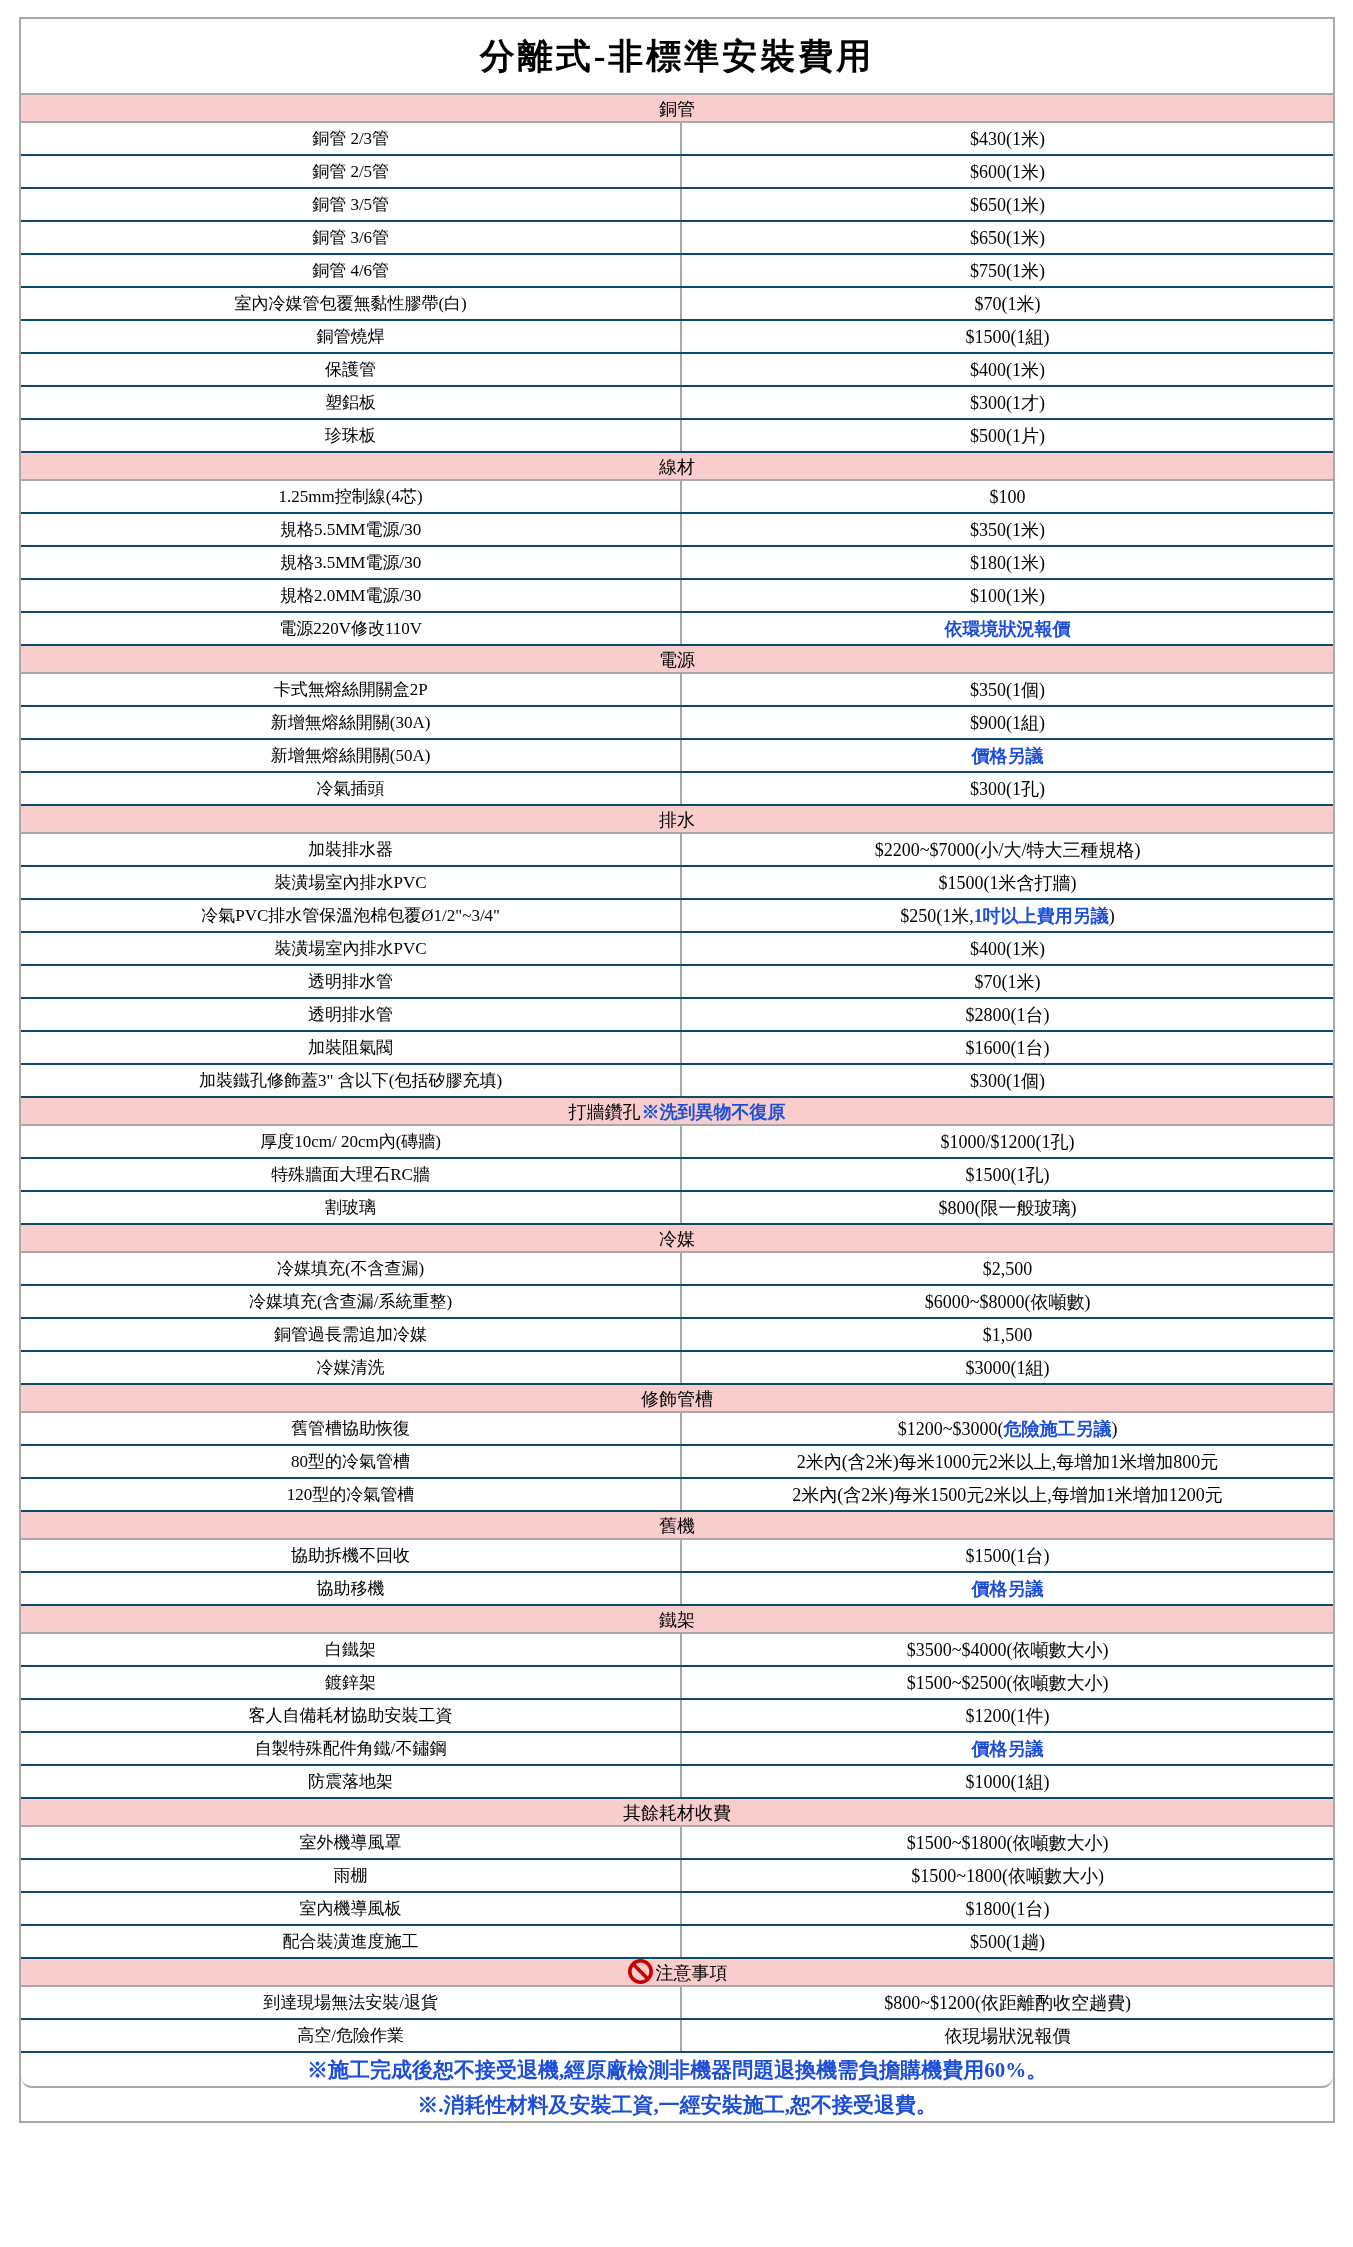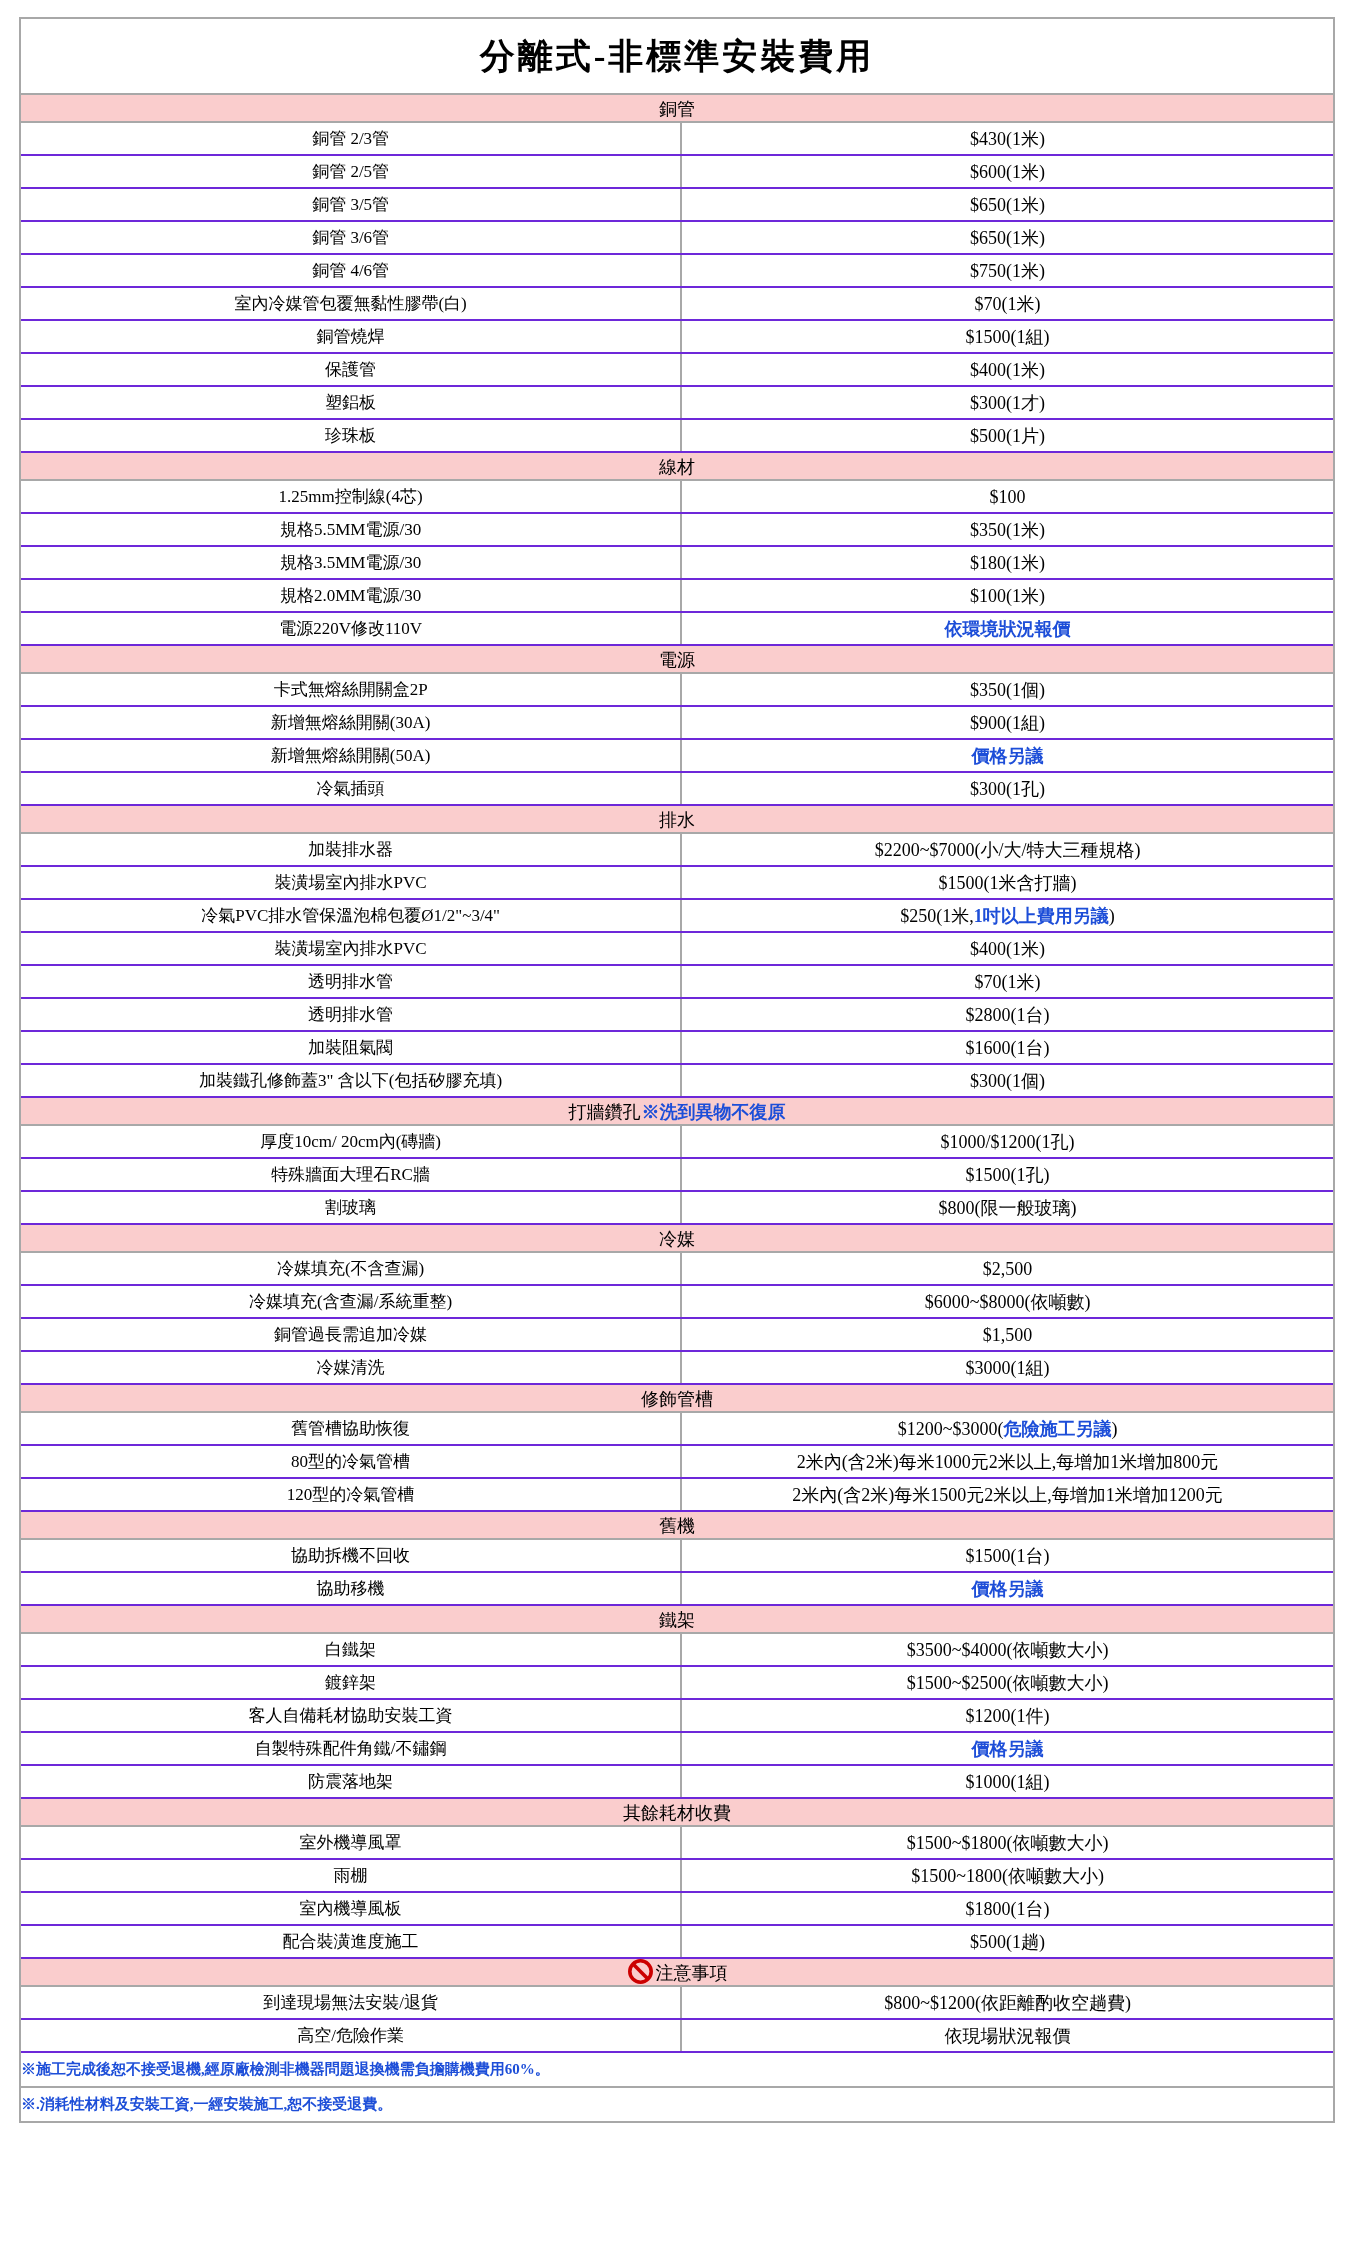--- a/index.html
+++ b/index.html
@@ -15,30 +15,30 @@
   .title-row{
     height:74px;display:flex;align-items:center;justify-content:center;
     font-size:35px;font-weight:bold;letter-spacing:3px;
     border-bottom:2px solid #a8a8a8;
   }
   .section-header{
     background:#facdcd;height:26px;display:flex;align-items:flex-end;justify-content:center;
     font-size:18px;border-bottom:2px solid #a8a8a8;gap:1px;
   }
   .trow{
-    display:flex;height:31px;border-bottom:2px solid #6d28d9;
+    display:flex;height:31px;border-bottom:2px solid #0c4a6e;
     font-size:18px;line-height:1;font-family:Liberation Serif, serif;
   }
   .cell{display:flex;align-items:center;justify-content:center;box-sizing:border-box;overflow:hidden;white-space:nowrap;}
   .cell.item{width:50.4%;border-right:2px solid #a8a8a8;font-size:17px;}
   .cell.price{flex:1;font-size:18px;}
   .red{color:#1d4ed8;font-weight:bold;}
   .note-row{
-    height:33px;display:flex;align-items:center;justify-content:flex-start;
-    border-bottom:2px solid #a8a8a8;font-size:15px;white-space:nowrap;
+    height:33px;display:flex;align-items:center;justify-content:center;
+    border-bottom:2px solid #a8a8a8;font-size:21px;white-space:nowrap;border-radius:11px;
   }
   .note-row:last-child{border-bottom:none;}
   .no-entry{width:27px;height:27px;margin-right:1px;flex:0 0 auto;}
 </style>
 </head>
 <body>
 
 <div class="fee-table">
   <div class="title-row">分離式-非標準安裝費用</div>
   <div id="table-body">

